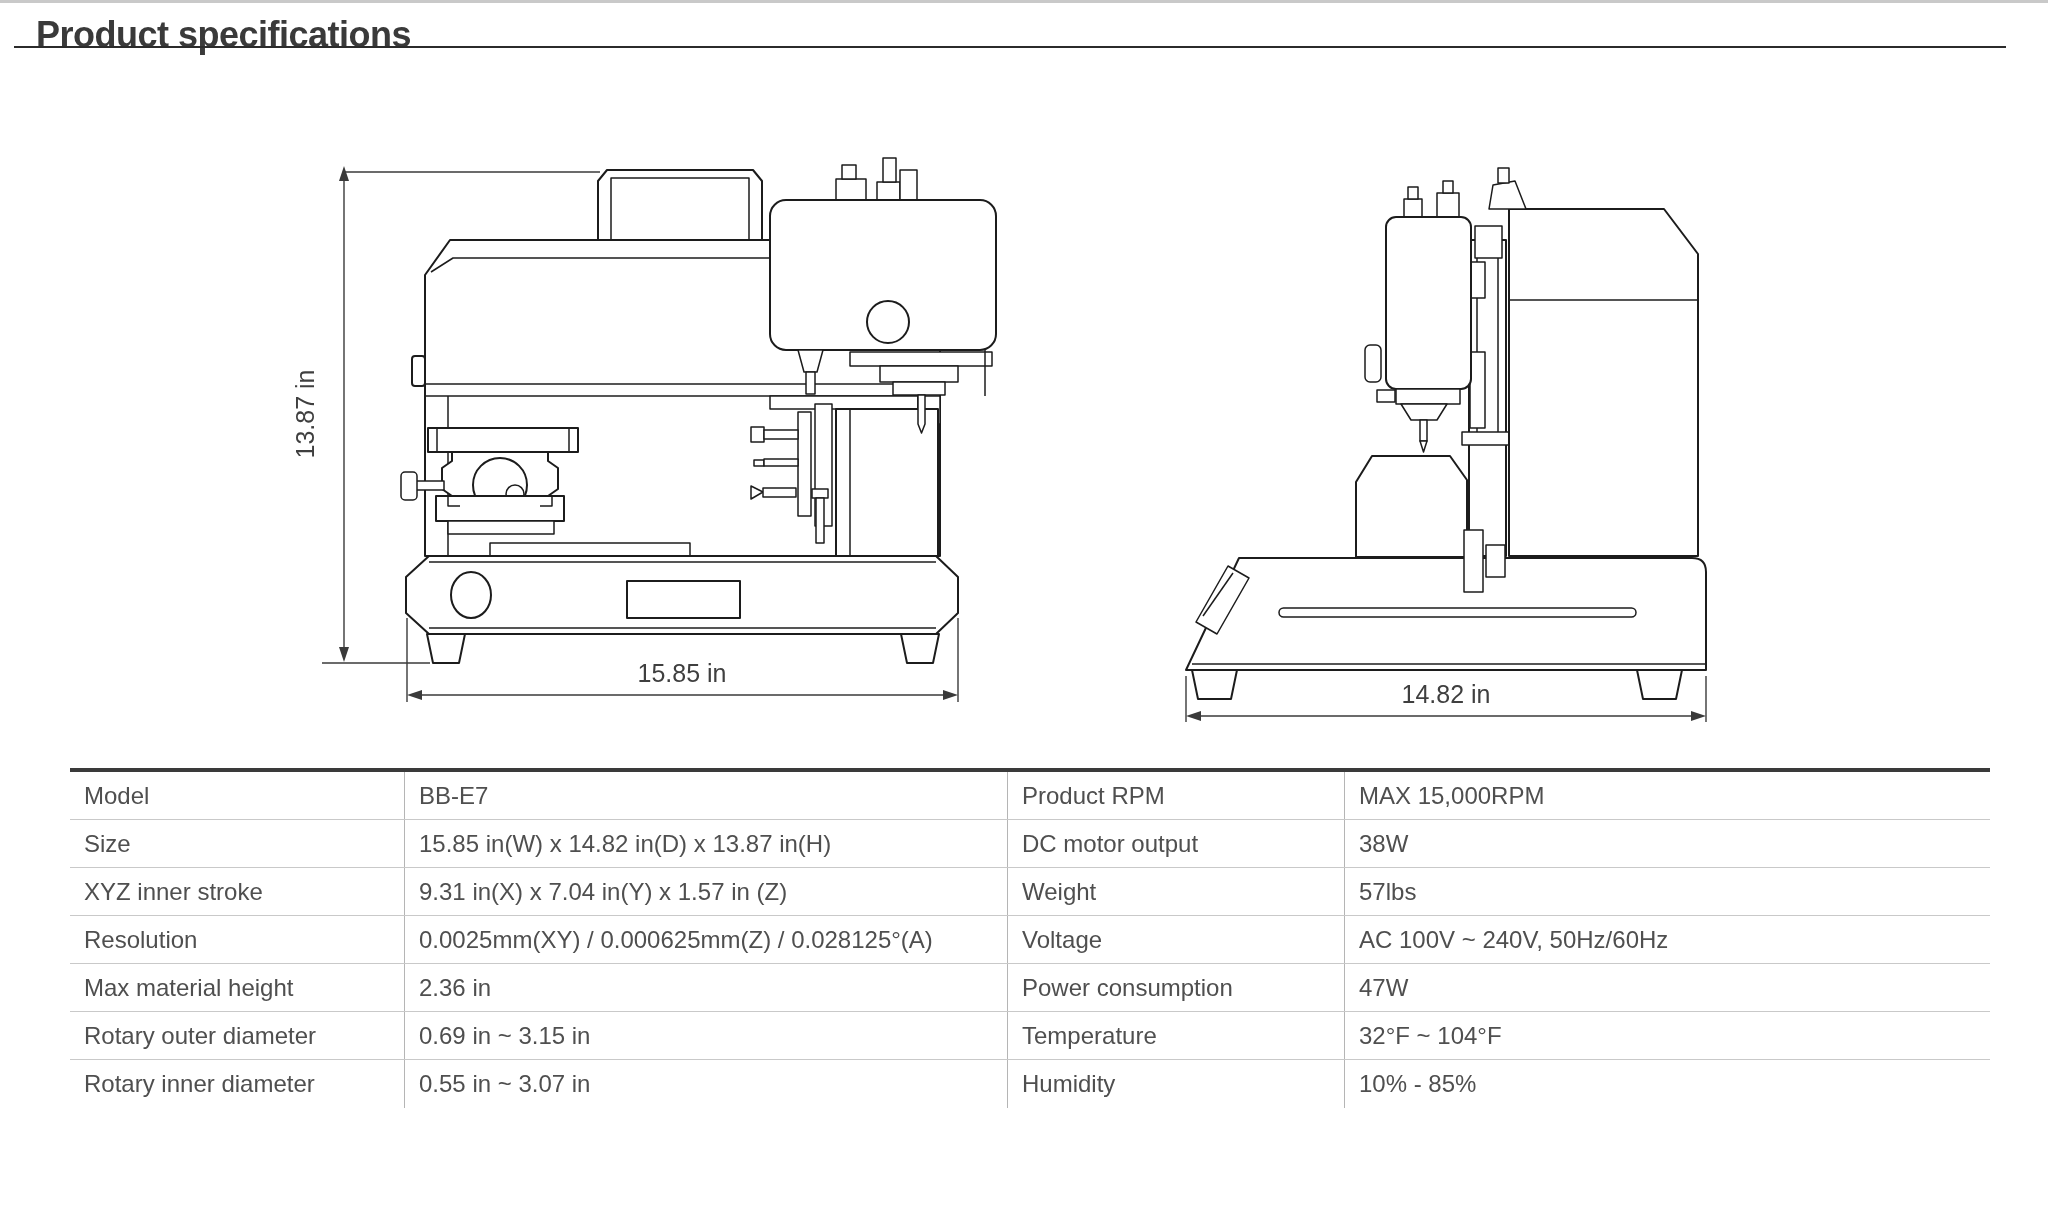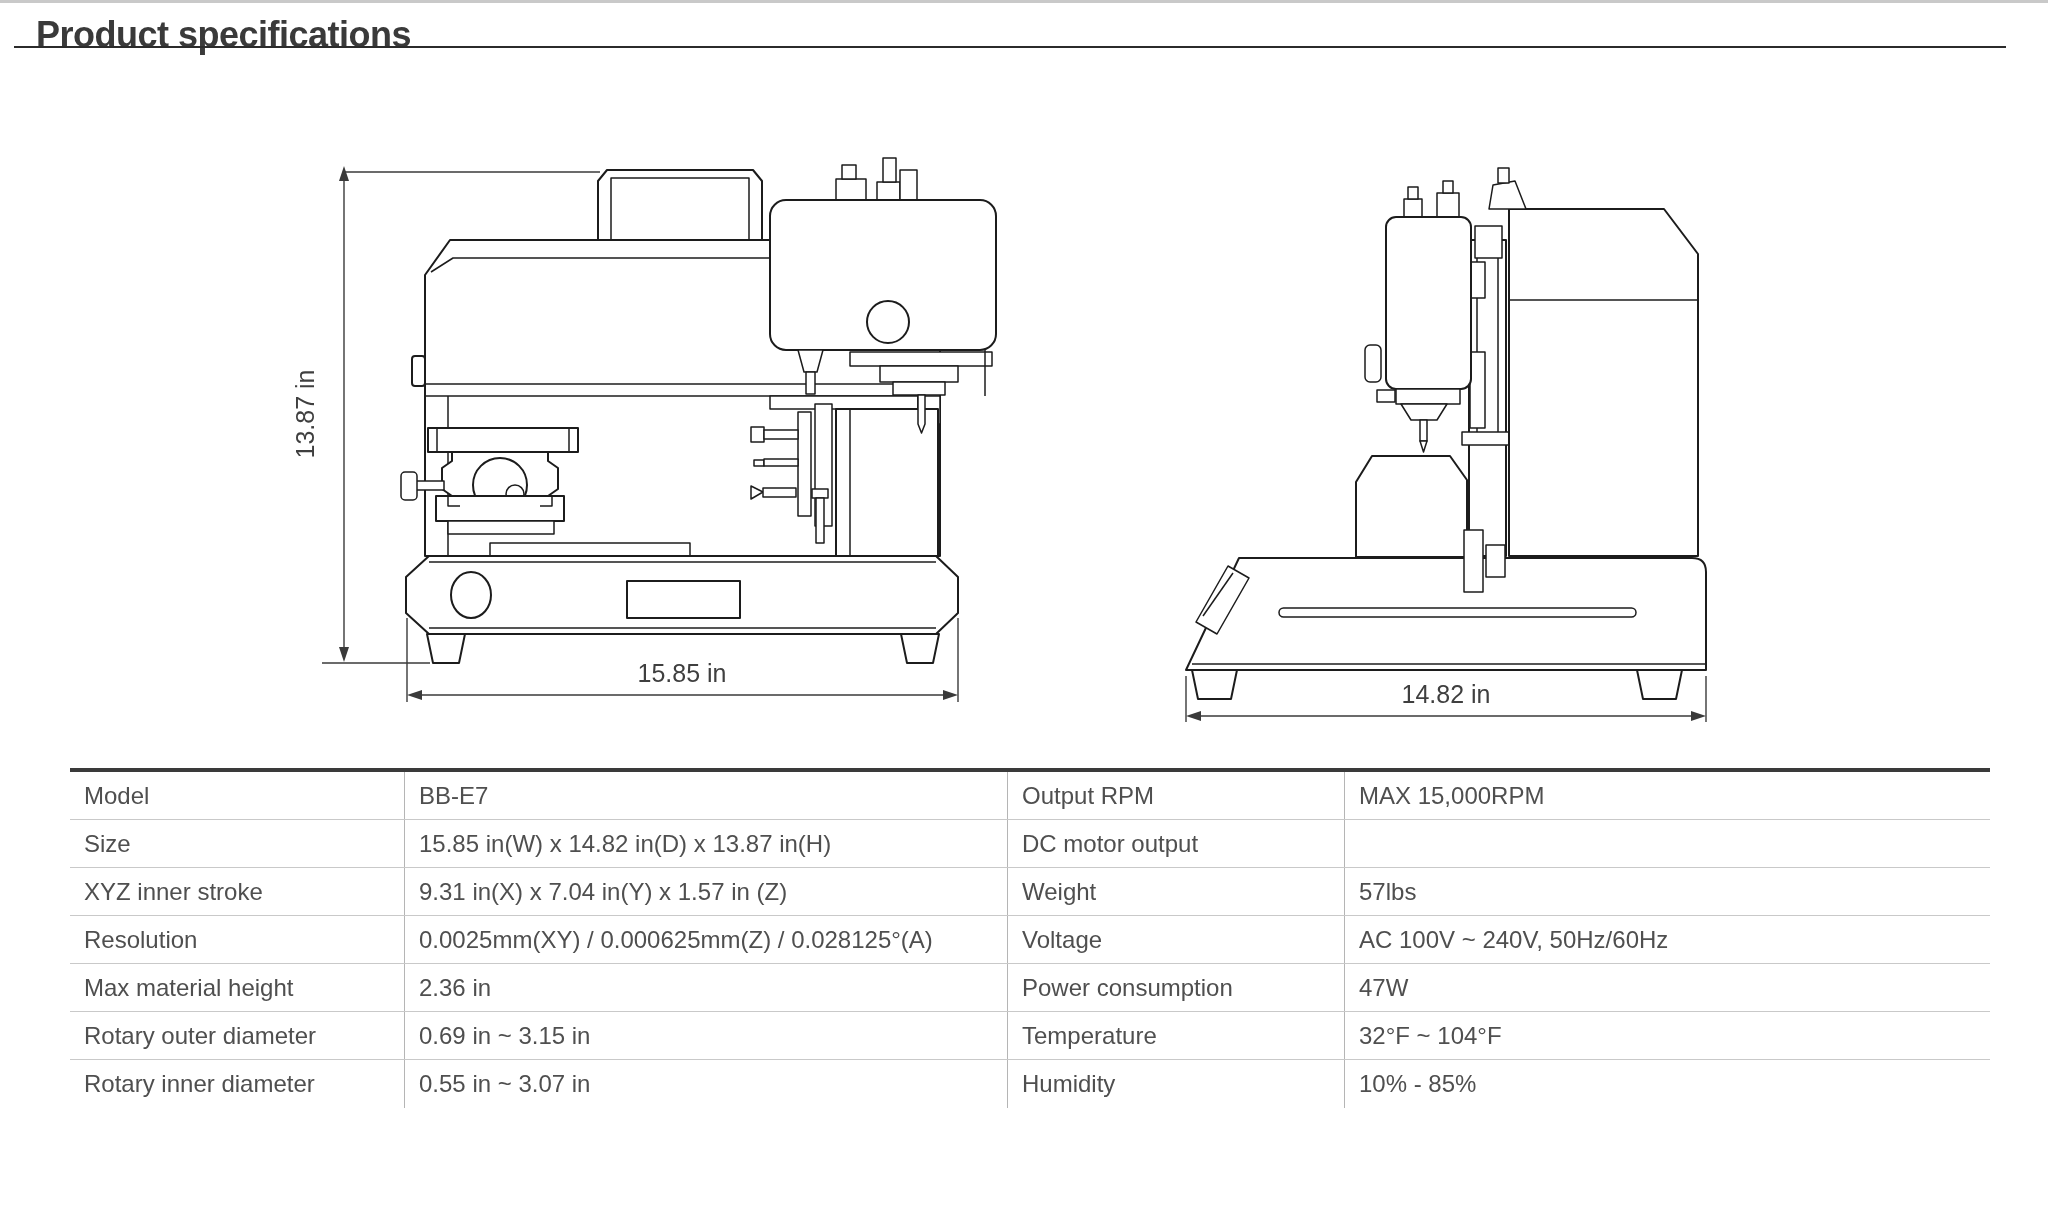--- a/index.html
+++ b/index.html
@@ -205,28 +205,29 @@
     <polygon points="1706,716 1691,711 1691,721" fill="#3a3a3a"></polygon>
     <text x="1446" y="703" text-anchor="middle">14.82 in</text>
   </g>
 </svg>
 
 <div class="spec-table">
 
   <div class="spec-row">
     <div class="spec-cell divider">Model</div>
     <div class="spec-cell divider">BB-E7</div>
-    <div class="spec-cell divider">Output RPM</div>
+    <div class="spec-cell divider">Product RPM</div>
     <div class="spec-cell">MAX 15,000RPM</div>
   </div>
 
   <div class="spec-row">
     <div class="spec-cell divider">Size</div>
     <div class="spec-cell divider">15.85 in(W) x  14.82 in(D) x  13.87 in(H)</div>
     <div class="spec-cell divider">DC motor output</div>
+    <div class="spec-cell">38W</div>
   </div>
 
   <div class="spec-row">
     <div class="spec-cell divider">XYZ inner stroke</div>
     <div class="spec-cell divider">9.31 in(X) x 7.04 in(Y) x 1.57 in (Z)</div>
     <div class="spec-cell divider">Weight</div>
     <div class="spec-cell">57lbs</div>
   </div>
 
   <div class="spec-row">

